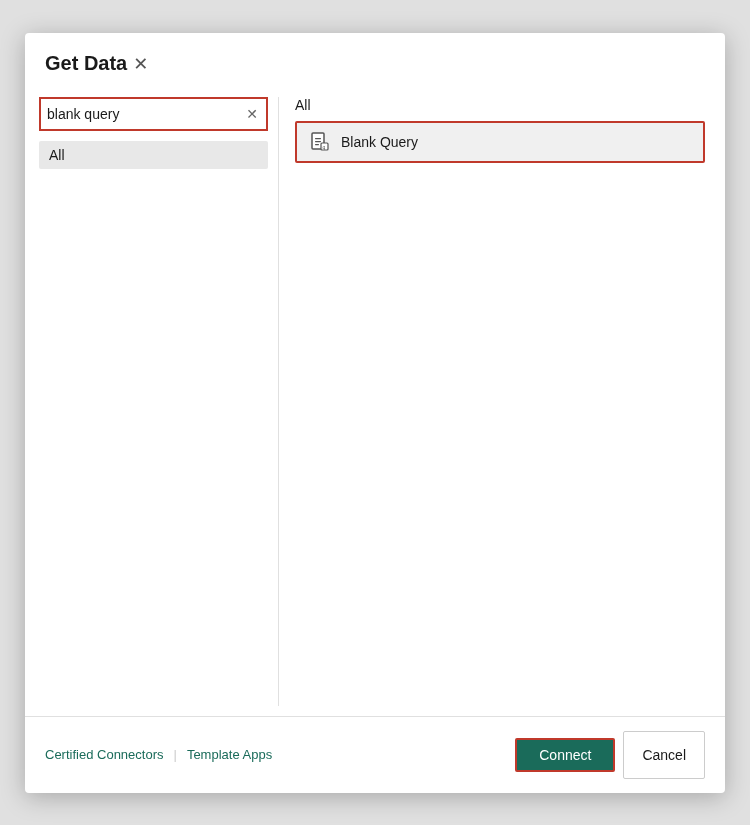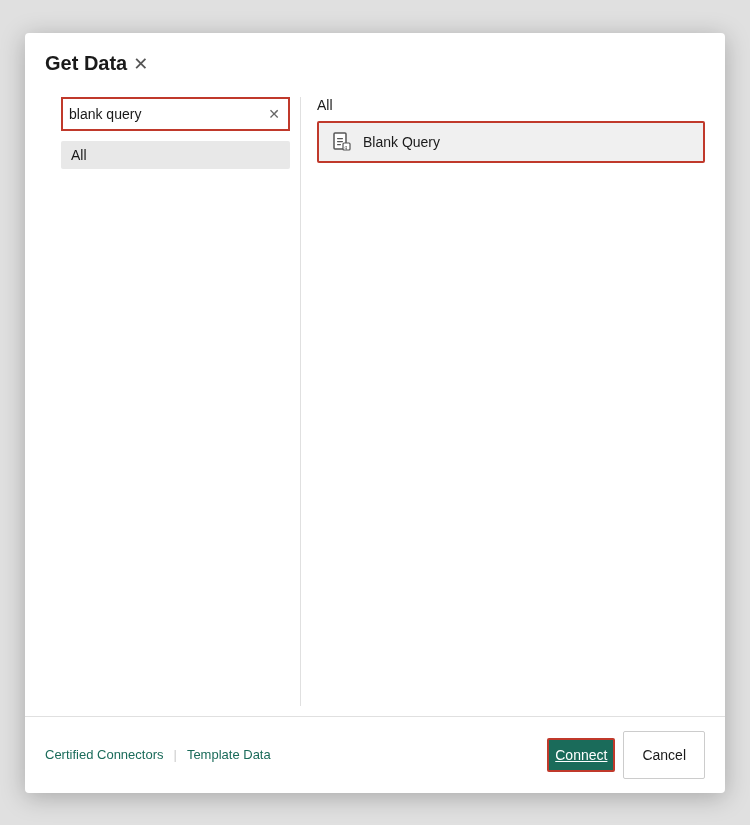--- a/index.html
+++ b/index.html
@@ -51,21 +51,21 @@
       font-size: 18px;
       color: #555;
       padding: 4px 6px;
       line-height: 1;
     }
 
     .dialog-body {
       display: flex;
       flex: 1;
       overflow: hidden;
-      padding: 10px 20px 10px 36px;
+      padding: 10px 20px 10px 14px;
       gap: 0;
     }
 
     .left-panel {
       width: 240px;
       display: flex;
       flex-direction: column;
       flex-shrink: 0;
       border-right: 1px solid #e0e0e0;
       padding-right: 10px;
@@ -197,26 +197,25 @@
     .footer-buttons {
       display: flex;
       gap: 8px;
       align-items: center;
     }
 
     .btn-connect {
       background: #1a6b5a;
       color: #fff;
       border: 2px solid #c0392b;
-      padding: 7px 6px;
+      padding: 7px 22px;
       font-size: 14px;
       cursor: pointer;
       border-radius: 2px;
       font-weight: 500;
-      text-decoration: underline;
     }
 
     .btn-cancel {
       background: #fff;
       color: #1a1a1a;
       border: 1px solid #ccc;
       padding: 15px 18px;
       font-size: 14px;
       cursor: pointer;
       border-radius: 2px;
@@ -264,20 +263,20 @@
         </div>
         <span class="connector-name">Blank Query</span>
       </div>
     </div>
   </div>
 
   <div class="dialog-footer">
     <div class="footer-links">
       <a class="footer-link">Certified Connectors</a>
       <span class="footer-link-separator">|</span>
-      <a class="footer-link">Template Data</a>
+      <a class="footer-link">Template Apps</a>
     </div>
     <div class="footer-buttons">
       <button class="btn-connect">Connect</button>
       <button class="btn-cancel">Cancel</button>
     </div>
   </div>
 </div>
 
 </body></html>

